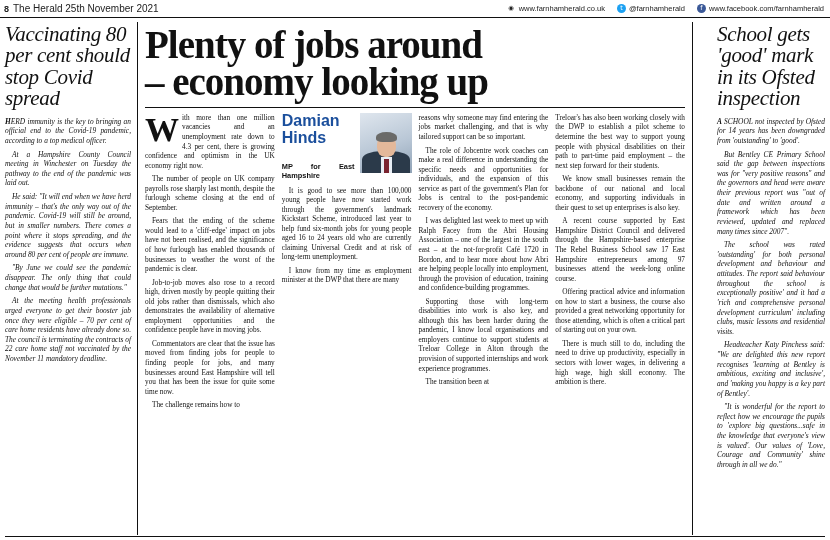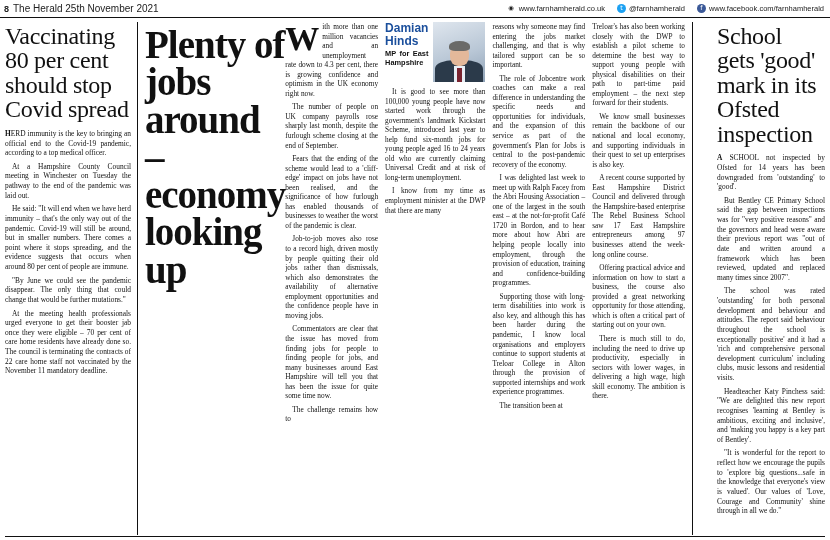--- a/index.html
+++ b/index.html
@@ -82,37 +82,39 @@
     flex: 0 0 133px;
     box-sizing: border-box;
   }
   .rail.left { padding-right: 6px; border-right: 1px solid #111; }
   .rail.right { padding-left: 24px; border-left: 1px solid #111; }
   .center {
     flex: 1 1 auto;
     box-sizing: border-box;
     padding: 0 7px;
     display: flex;
-    flex-direction: row;
+    flex-direction: column;
   }
 
   
   .side-head {
     font-family: "Liberation Serif", serif;
     font-weight: normal;
-    font-size: 24px;
+    font-size: 21px;
     line-height: 1.02;
     letter-spacing: -0.3px;
     margin: 2px 0 7px 0;
+    font-style: italic;
   }
   .side-body {
     font-size: 7.4px;
     line-height: 1.30;
     text-align: justify;
     column-count: 1;
+    font-style: italic;
   }
   .side-body p {
     margin: 0 0 4px 0;
     text-indent: 7px;
   }
   .side-body p.first {
     text-indent: 0;
   }
   .side-body p.first::first-letter {
     font-weight: bold;
@@ -171,24 +173,24 @@
     gap: 5px;
     margin-bottom: 5px;
     align-items: flex-start;
   }
   .byline-text {
     flex: 1 1 auto;
   }
   .byline-name {
     font-family: "Liberation Sans", sans-serif;
     font-weight: bold;
-    font-size: 12px;
+    font-size: 16px;
     line-height: 1.05;
     color: #1b4f9c;
-    margin-bottom: 3px;
+    margin-bottom: 17px;
   }
   .byline-role {
     font-family: "Liberation Sans", sans-serif;
     font-weight: bold;
     font-size: 7.4px;
     line-height: 1.15;
     color: #111;
   }
   .portrait {
     width: 52px;

